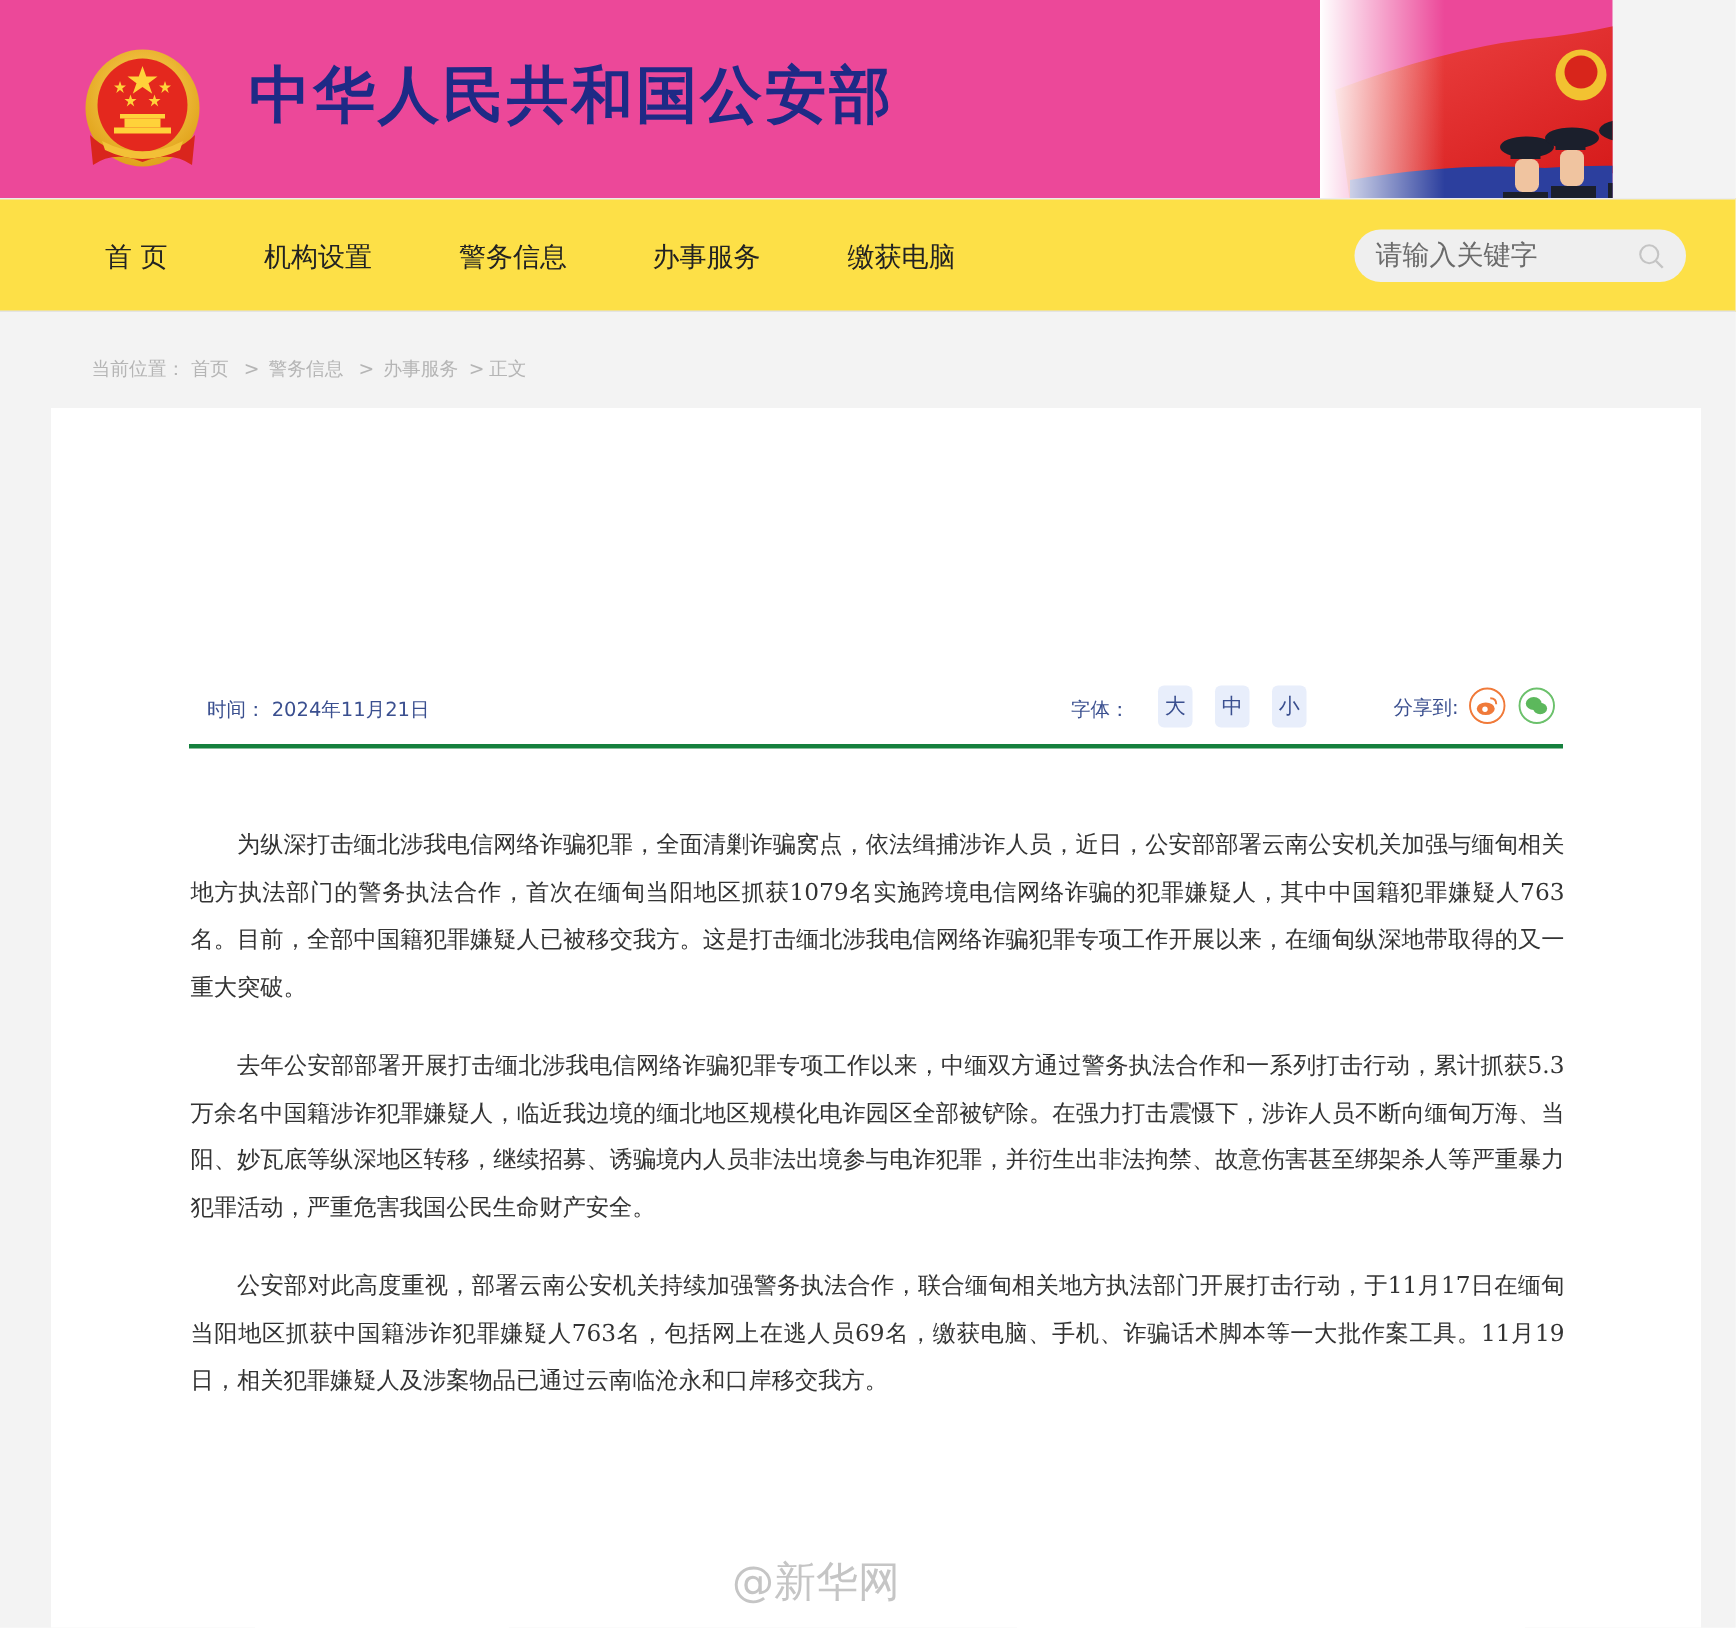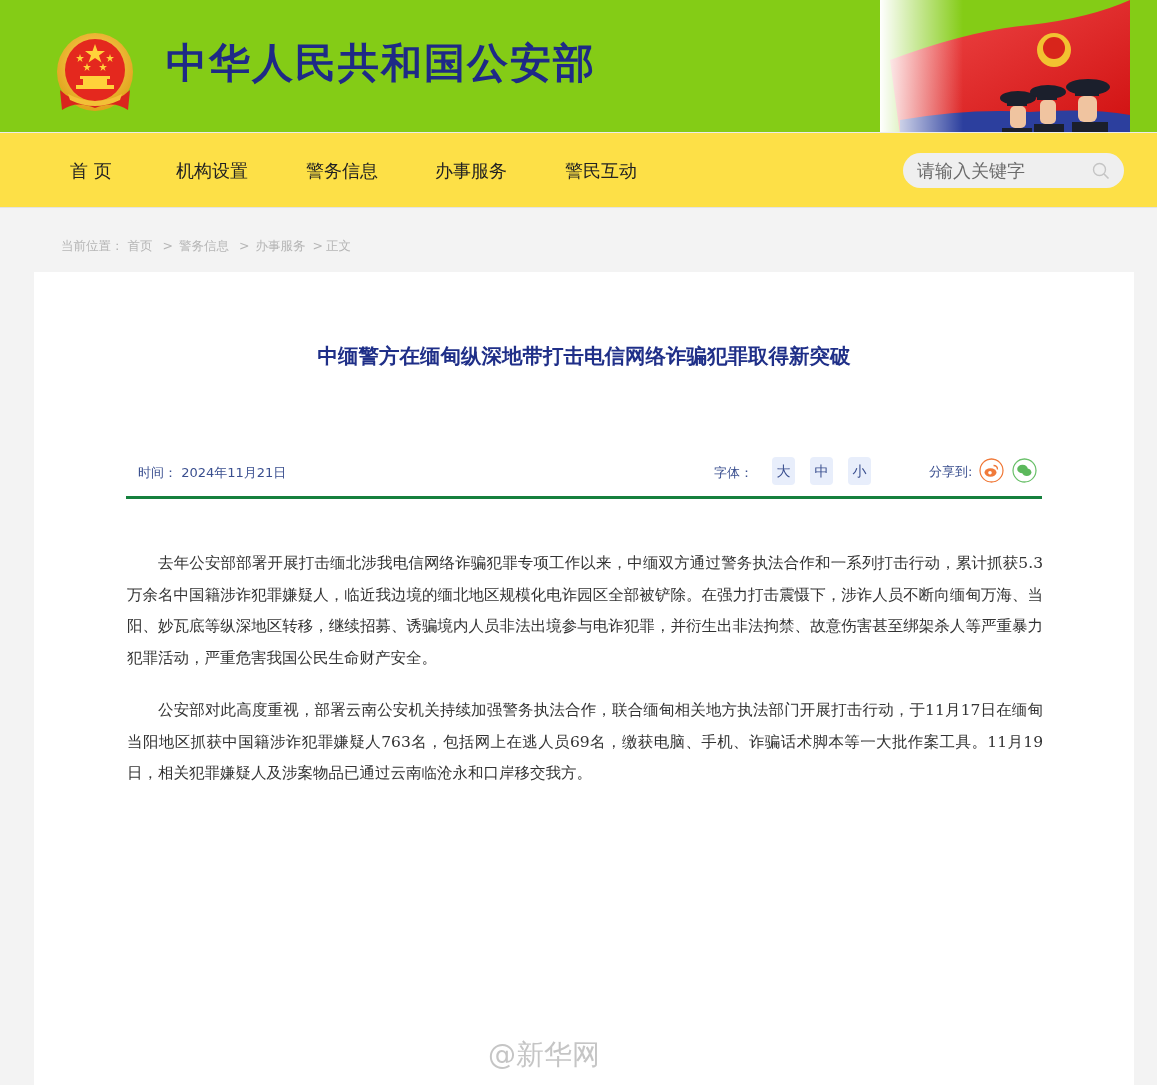--- a/index.html
+++ b/index.html
@@ -1,17 +1,17 @@
 <!DOCTYPE html>
 <html><head>
 <meta charset="utf-8">
 <style>
   * { box-sizing: border-box; margin: 0; padding: 0; }
   html, body { width: 1157px; height: 1085px; overflow: hidden; background: #f3f3f3; font-family: "DejaVu Sans", "Liberation Sans", sans-serif; }
-  .header { position: absolute; left: 0; top: 0; width: 1157px; height: 143px; background: #84cc16; overflow: hidden; }
+  .header { position: absolute; left: 0; top: 0; width: 1075px; height: 143px; background: #ec4899; overflow: hidden; }
   .emblem { position: absolute; left: 54px; top: 30px; width: 82px; height: 88px; }
   .site-title { position: absolute; left: 166px; top: 36px; font-size: 41px; font-weight: bold; color: #1e2a86; letter-spacing: 2px; white-space: nowrap; font-family: "DejaVu Sans", sans-serif; }
   .site-subtitle { position: absolute; left: 166px; top: 94px; font-size: 13.5px; color: #222; letter-spacing: 0.6px; white-space: nowrap; font-family: "Liberation Sans", sans-serif; }
   .banner { position: absolute; left: 880px; top: 0; width: 277px; height: 143px; }
   .nav { position: absolute; left: 0; top: 132px; width: 1157px; height: 76px; background: #fde047; border-top: 1px solid #ececec; border-bottom: 1px solid #e3e3e3; }
   .nav-item { position: absolute; top: 26px; font-size: 18px; color: #222; white-space: nowrap; cursor: pointer; }
   .search { position: absolute; left: 903px; top: 20px; width: 221px; height: 35px; background: #efefef; border-radius: 18px; }
   .search-input { position: absolute; left: 14px; top: 0; width: 170px; height: 35px; border: none; background: transparent; font-size: 18px; color: #555; outline: none; font-family: "DejaVu Sans", sans-serif; }
   .search-input::placeholder { color: #6b6b6b; }
   .search-icon { position: absolute; right: 14px; top: 9px; width: 18px; height: 18px; }
@@ -90,36 +90,35 @@
       <rect x="192" y="122" width="36" height="21"></rect>
     </g>
   </svg>
 </div>
 
 <div class="nav">
   <div class="nav-item" style="left:70px;">首  页</div>
   <div class="nav-item" style="left:176px;">机构设置</div>
   <div class="nav-item" style="left:306px;">警务信息</div>
   <div class="nav-item" style="left:435px;">办事服务</div>
-  <div class="nav-item" style="left:565px;">警民互动</div>
+  <div class="nav-item" style="left:565px;">缴获电脑</div>
   <div class="search">
     <input class="search-input" type="text" placeholder="请输入关键字" style="">
     <svg class="search-icon" viewBox="0 0 18 18">
       <circle cx="7.5" cy="7.5" r="6" fill="none" stroke="#c4c4c4" stroke-width="1.4"></circle>
       <line x1="12" y1="12" x2="16.5" y2="16.5" stroke="#c4c4c4" stroke-width="1.6"></line>
     </svg>
   </div>
 </div>
 
 <div class="crumbs">
   <span>当前位置：</span><span>首页</span><span class="sep">&gt;</span><span>警务信息</span><span class="sep">&gt;</span><span>办事服务</span><span class="sep" style="margin:0 3px;">&gt;</span><span>正文</span>
 </div>
 
 <div class="card">
-  <div class="title" style="top:70px;">中缅警方在缅甸纵深地带打击电信网络诈骗犯罪取得新突破</div>
 
   <div class="meta">
     <div class="date"><span>时间：</span> <span>2024年11月21日</span></div>
     <div class="font-label">字体：</div>
     <div class="font-btn" style="left:646px;">大</div>
     <div class="font-btn" style="left:684px;">中</div>
     <div class="font-btn" style="left:722px;">小</div>
     <div class="share-label">分享到:</div>
     <svg class="share-icon" style="left:853px;" viewBox="0 0 25 25">
       <circle cx="12.5" cy="12.5" r="11.5" fill="#fff" stroke="#f07a3a" stroke-width="1.3"></circle>
@@ -129,17 +128,18 @@
     </svg>
     <svg class="share-icon" style="left:886px;" viewBox="0 0 25 25">
       <circle cx="12.5" cy="12.5" r="11.5" fill="#fff" stroke="#6cc16c" stroke-width="1.3"></circle>
       <ellipse cx="10.5" cy="11" rx="5.3" ry="4.3" fill="#5cb85c"></ellipse>
       <ellipse cx="14.8" cy="14.3" rx="4.6" ry="3.8" fill="#5cb85c"></ellipse>
     </svg>
   </div>
 </div>
 
 <div class="body-text" style="left:127px; top:548px;">
+  <p>为纵深打击缅北涉我电信网络诈骗犯罪，全面清剿诈骗窝点，依法缉捕涉诈人员，近日，公安部部署云南公安机关加强与缅甸相关地方执法部门的警务执法合作，首次在缅甸当阳地区抓获1079名实施跨境电信网络诈骗的犯罪嫌疑人，其中中国籍犯罪嫌疑人763名。目前，全部中国籍犯罪嫌疑人已被移交我方。这是打击缅北涉我电信网络诈骗犯罪专项工作开展以来，在缅甸纵深地带取得的又一重大突破。</p>
   <p>去年公安部部署开展打击缅北涉我电信网络诈骗犯罪专项工作以来，中缅双方通过警务执法合作和一系列打击行动，累计抓获5.3万余名中国籍涉诈犯罪嫌疑人，临近我边境的缅北地区规模化电诈园区全部被铲除。在强力打击震慑下，涉诈人员不断向缅甸万海、当阳、妙瓦底等纵深地区转移，继续招募、诱骗境内人员非法出境参与电诈犯罪，并衍生出非法拘禁、故意伤害甚至绑架杀人等严重暴力犯罪活动，严重危害我国公民生命财产安全。</p>
   <p>公安部对此高度重视，部署云南公安机关持续加强警务执法合作，联合缅甸相关地方执法部门开展打击行动，于11月17日在缅甸当阳地区抓获中国籍涉诈犯罪嫌疑人763名，包括网上在逃人员69名，缴获电脑、手机、诈骗话术脚本等一大批作案工具。11月19日，相关犯罪嫌疑人及涉案物品已通过云南临沧永和口岸移交我方。</p>
 </div>
 
 <div class="watermark">@新华网</div>
 
 </body></html>

